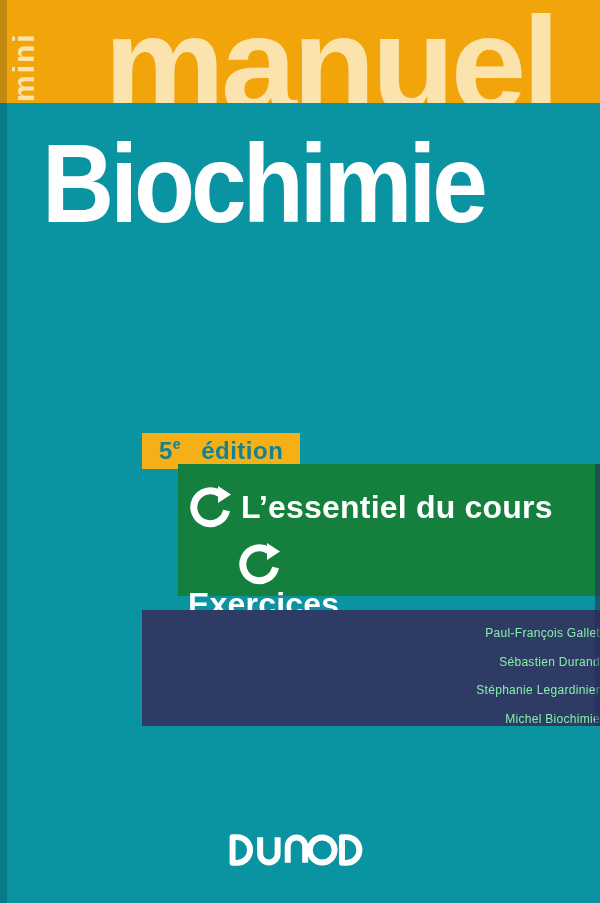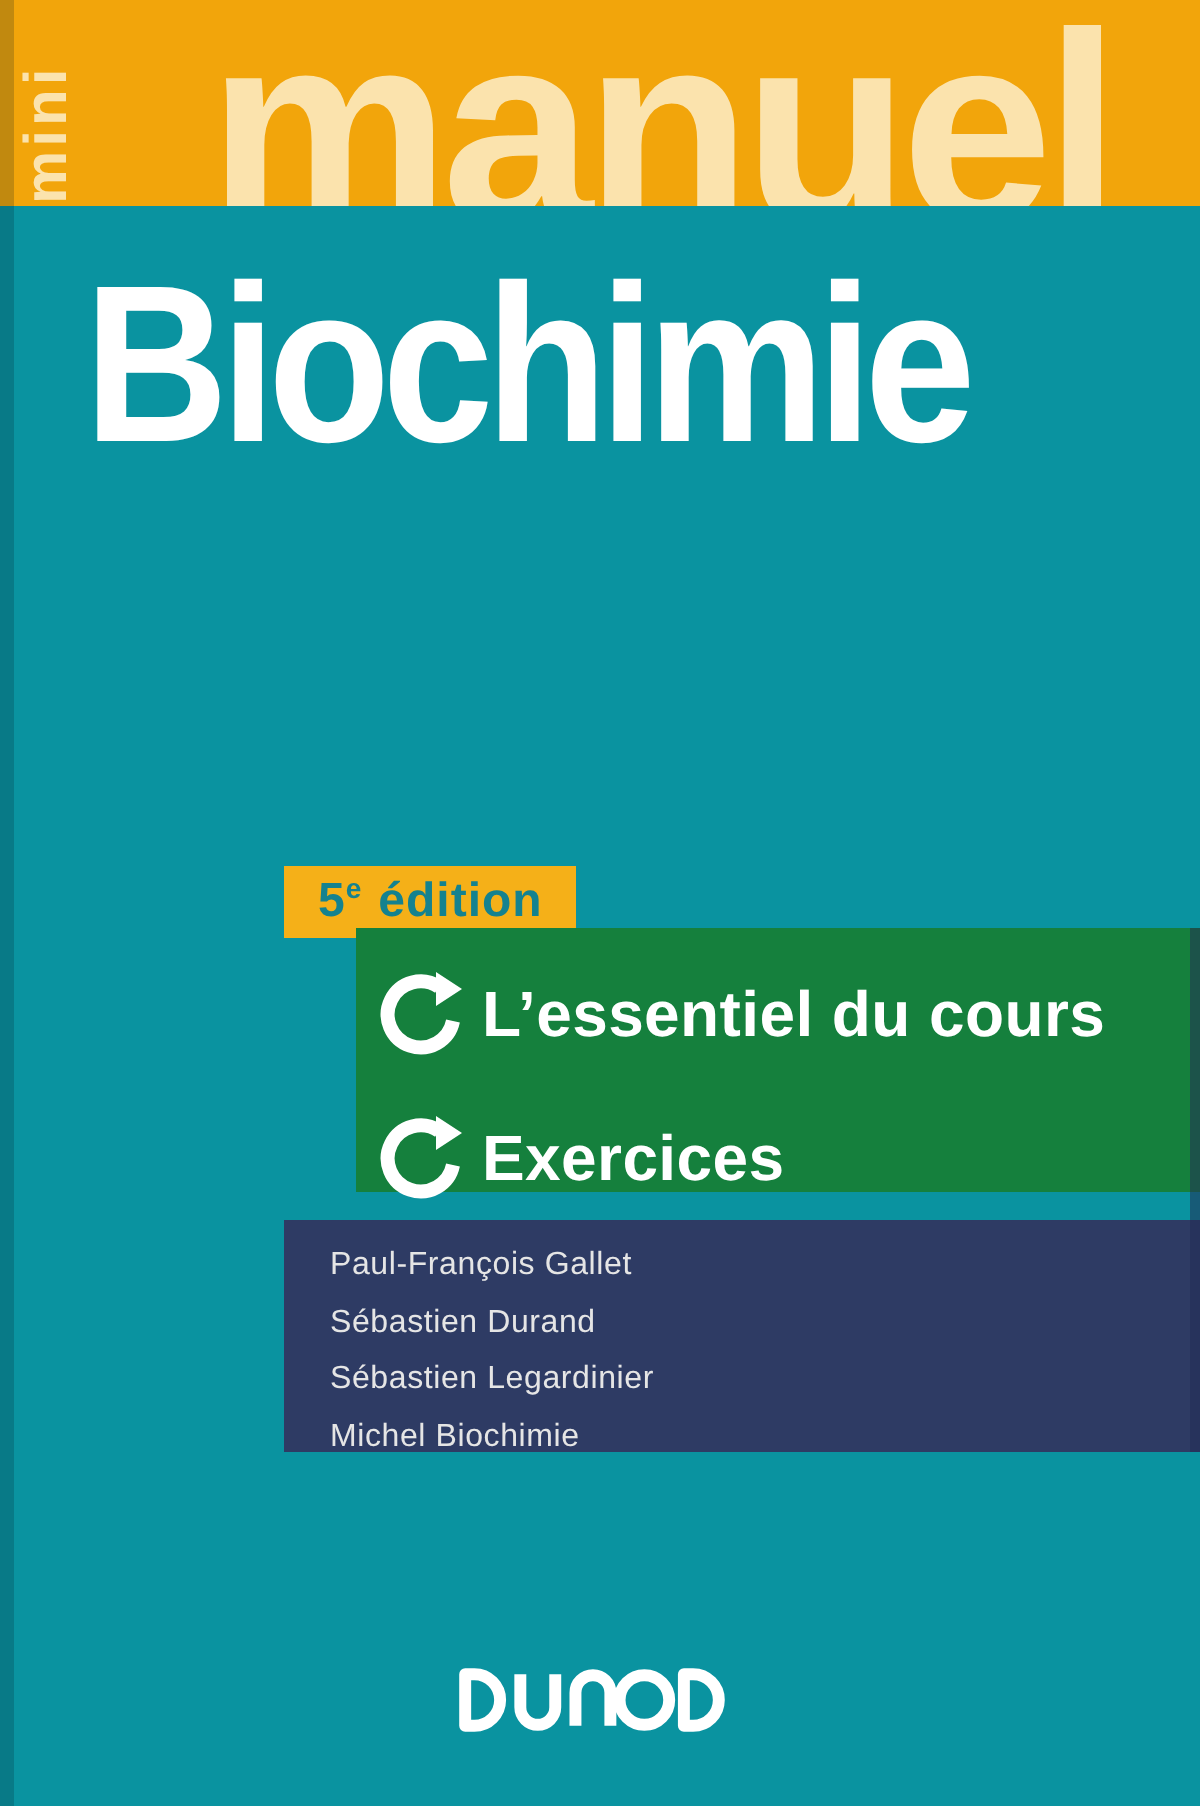--- a/index.html
+++ b/index.html
@@ -32,45 +32,46 @@
     transform:scaleY(1.12); transform-origin:0 0;
   }
   
   .edition-badge {
     position:absolute; left:142px; top:433px; height:36px;
     background:#F5B018; color:#15828F;
     display:flex; align-items:center; padding:0 17px;
     font-size:24px; font-weight:bold; letter-spacing:0.5px;
   }
   .edition-badge .sup { font-size:14px; position:relative; top:-7px; }
-  .edition-badge .word { margin-left:8px; }
+  .edition-badge .word { margin-left:20px; }
   
   .features-panel {
     position:absolute; left:142px; top:464px; width:458px; height:132px;
     background:#15803d;
     margin-left:36px;
   }
   .feature-row {
     position:absolute; left:10px; display:flex; align-items:center; height:44px;
   }
   .feature-row.row1 { top:21px; }
-  .feature-row.row2 { top:93px; }
+  .feature-row.row2 { top:78px;flex-direction:column; }
   .arrow { width:44px; height:44px; flex:0 0 44px; margin-right:9px; }
   .feature-label {
     color:#FFFFFF; font-size:32px; font-weight:bold; letter-spacing:0.2px;
     white-space:nowrap;
   }
   
   .authors-panel {
     position:absolute; left:142px; top:610px; width:458px; height:116px;
     background:#2E3B64; box-sizing:border-box; padding:9px 0 0 23px;
   }
   .author {
-    color:#e5e5e5; font-size:16px; line-height:28.5px; letter-spacing:0.3px;
+    color:#86efac; font-size:12px; line-height:28.5px; letter-spacing:0.3px;
     white-space:nowrap;
+    text-align:right;
   }
   
   .dunod { position:absolute; left:228px; top:832px; width:136px; height:36px; }
   .dunod svg { width:136px; height:36px; display:block; }
   
   .edge-left {
     position:absolute; left:0; top:0; width:7px; height:903px;
     background:rgba(0,25,35,0.20);
   }
   .edge-right {
@@ -109,21 +110,21 @@
         <path d="M31.5,8.5 A16.5,16.5 0 1 0 38.5,25.5" fill="none" stroke="#FFFFFF" stroke-width="7"></path>
         <polygon points="30,1 30,18 43,9.5" fill="#FFFFFF"></polygon>
       </svg>
       <span class="feature-label">Exercices</span>
     </div>
   </div>
 
   <div class="authors-panel">
     <div class="author">Paul-François Gallet</div>
     <div class="author">Sébastien Durand</div>
-    <div class="author">Sébastien Legardinier</div>
+    <div class="author">Stéphanie Legardinier</div>
     <div class="author">Michel Biochimie</div>
   </div>
 
   <div class="dunod" role="img" aria-label="DUNOD">
     <svg viewBox="0 0 148 38">
       <g fill="none" stroke="#FFFFFF" stroke-width="6.5" stroke-linejoin="round">
         <path d="M5,33 L5,5 L10,5 A14,14 0 0 1 10,33 Z"></path>
         <path d="M35,5 L35,23 A9.5,9.5 0 0 0 54,23 L54,5"></path>
         <path d="M65,33 L65,15 A9.5,9.5 0 0 1 84,15 L84,33"></path>
         <circle cx="102.5" cy="19" r="13.5"></circle>

